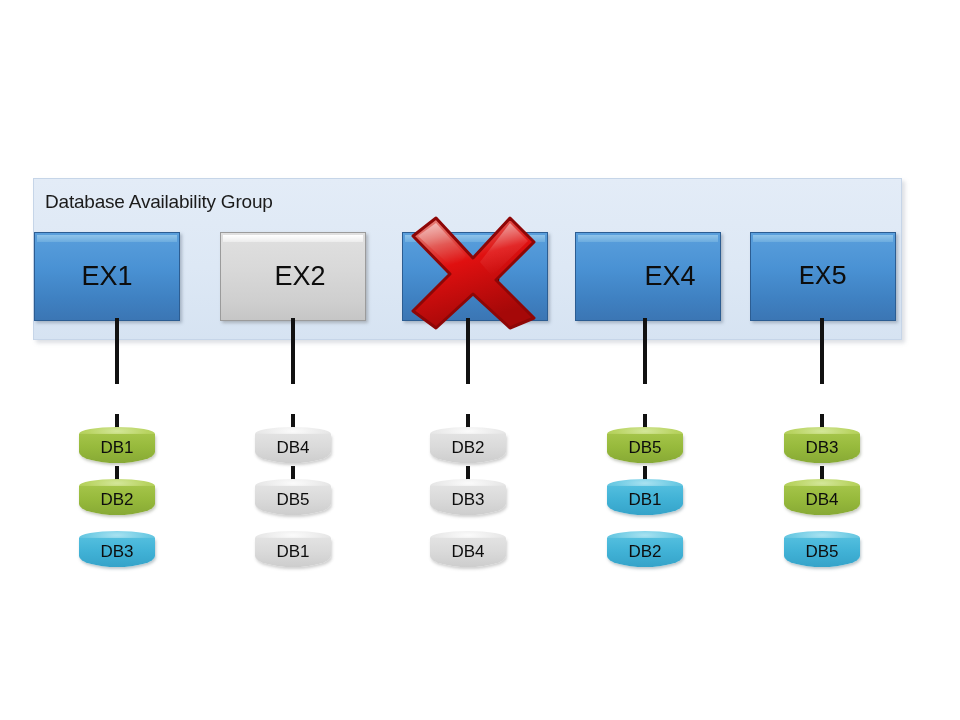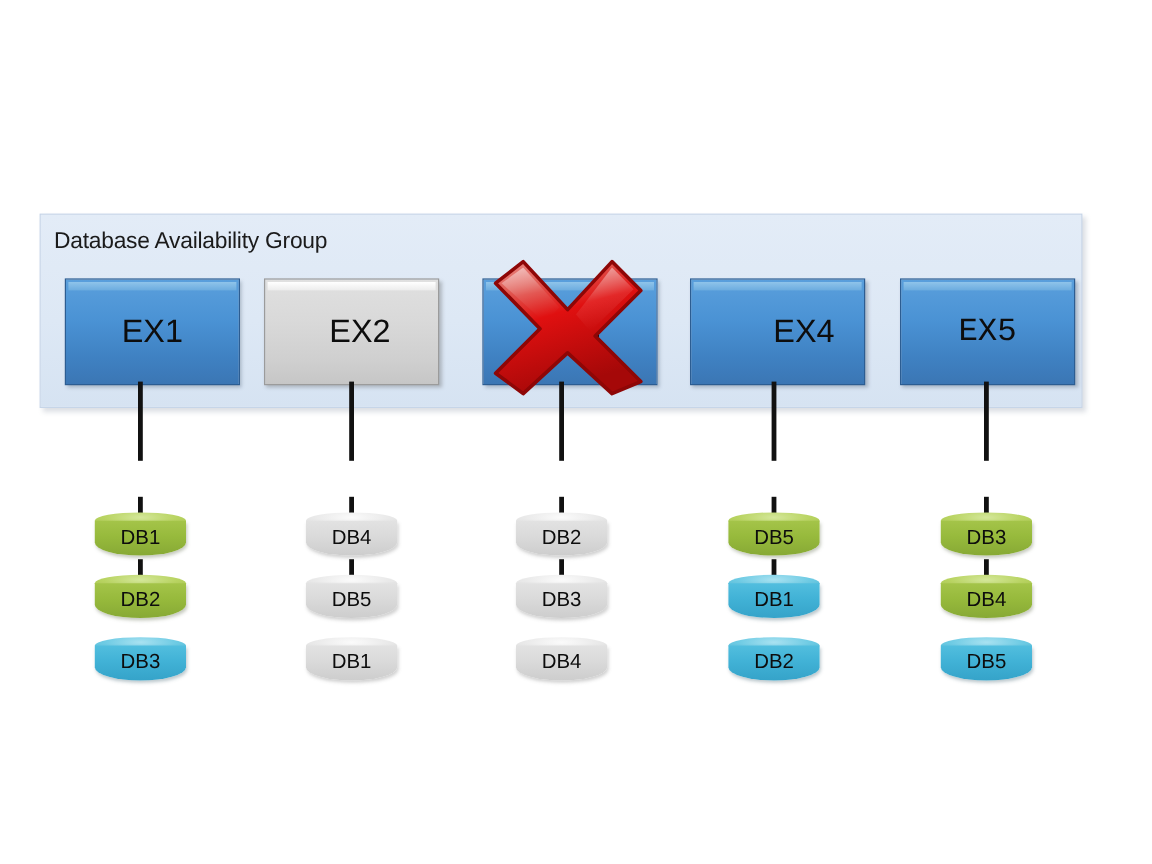--- a/index.html
+++ b/index.html
@@ -156,21 +156,21 @@
 </style>
 </head>
 <body>
 
 <div id="canvas">
 
   <div class="dag-box">
     <div class="dag-title">Database Availability Group</div>
   </div>
 
-  <div class="server blue" style="left:54px;">
+  <div class="server blue" style="left:34px;">
     <span class="label">EX1</span>
   </div>
   <div class="server gray" style="left:220px;">
     <span class="label">EX2</span>
   </div>
   <div class="server blue" style="left:402px;">
     <span class="label">EX3</span>
   </div>
   <div class="server blue" style="left:575px;padding-left:44px;">
     <span class="label">EX4</span>

